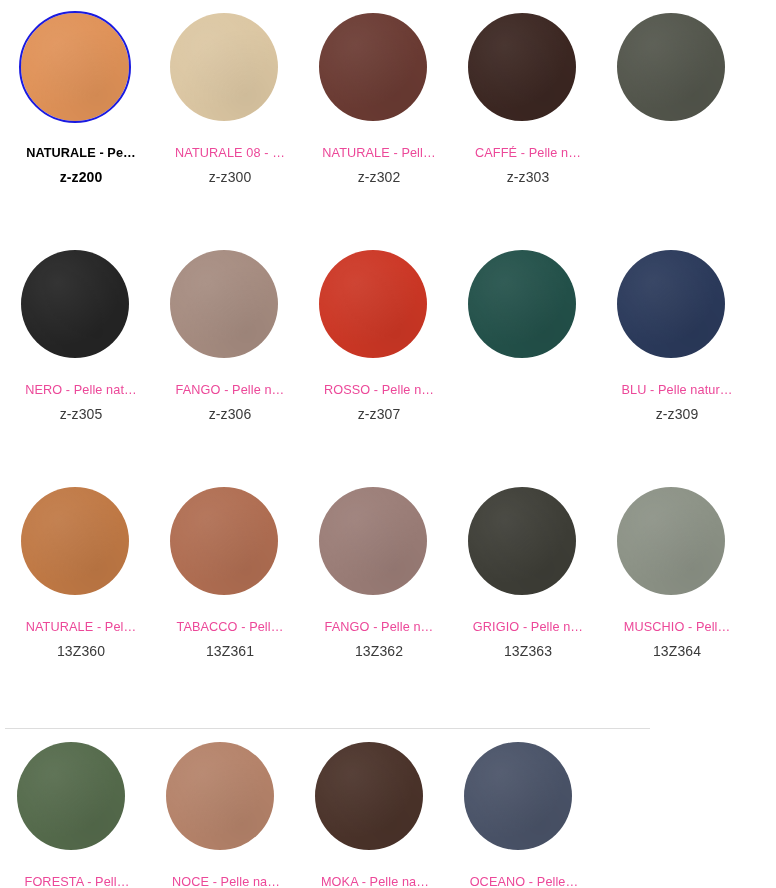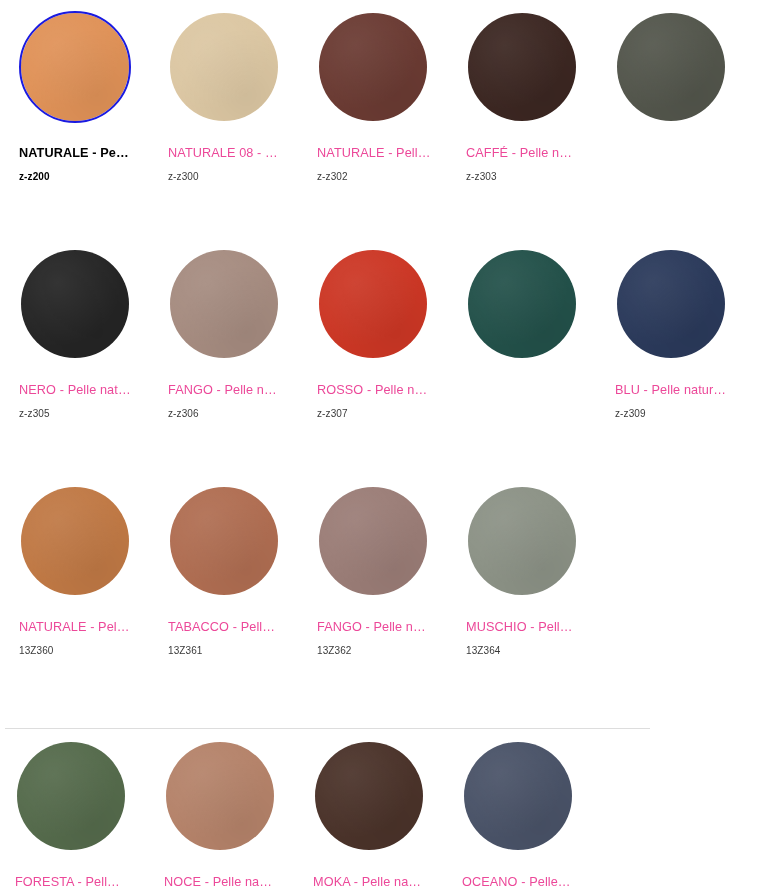--- a/index.html
+++ b/index.html
@@ -75,32 +75,33 @@
     pointer-events: none;
   }
   .cell.selected .disc {
     border: 2px solid #1a1ae0;
   }
 
   .labels {
     margin-left: 19px;
     margin-top: 23px;
     width: 124px;
+    text-align: center;
   }
   .name {
     font-size: 12.7px;
     line-height: 15px;
     color: #ec4899;
     white-space: nowrap;
     overflow: hidden;
     text-overflow: ellipsis;
     letter-spacing: 0.1px;
   }
   .code {
-    font-size: 10px;
+    font-size: 14px;
     line-height: 14px;
     color: #3a3a3a;
     margin-top: 9px;
     white-space: nowrap;
     letter-spacing: 0.1px;
   }
   .cell.selected .name,
   .cell.selected .code {
     font-weight: bold;
     color: #000000;
@@ -228,20 +229,29 @@
           <div class="disc-wrap">
             <div class="disc" style="background-color: rgb(155, 125, 119);"></div>
           </div>
           <div class="labels">
             <div class="name">FANGO - Pelle n…</div>
             <div class="code">13Z362</div>
           </div>
         </div>
         <div class="cell">
           <div class="disc-wrap">
+            <div class="disc" style="background-color: rgb(62, 62, 55);"></div>
+          </div>
+          <div class="labels">
+            <div class="name">GRIGIO - Pelle n…</div>
+            <div class="code">13Z363</div>
+          </div>
+        </div>
+        <div class="cell">
+          <div class="disc-wrap">
             <div class="disc" style="background-color: rgb(140, 146, 134);"></div>
           </div>
           <div class="labels">
             <div class="name">MUSCHIO - Pell…</div>
             <div class="code">13Z364</div>
           </div>
         </div>
       </div>
     </div>
     <div class="group group-b">

